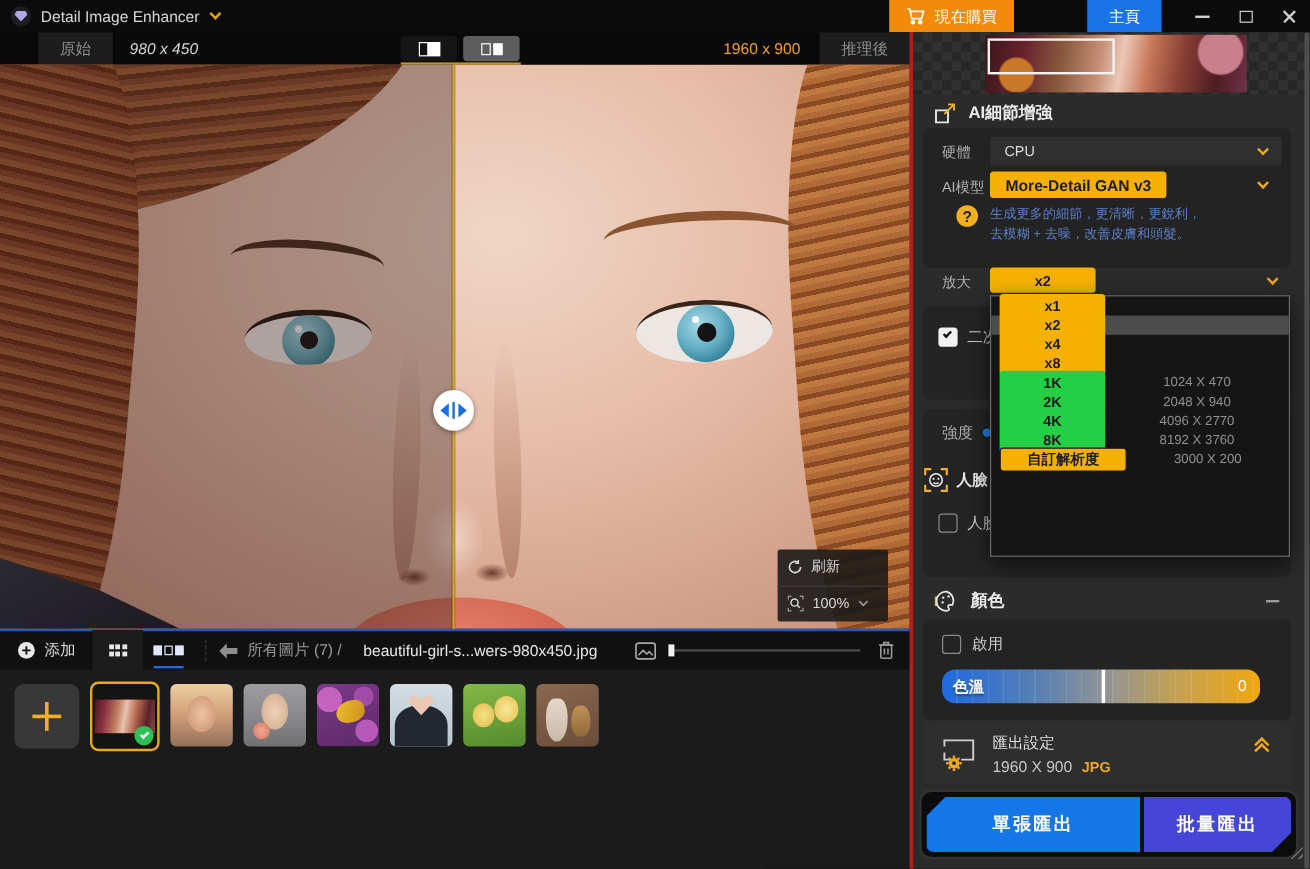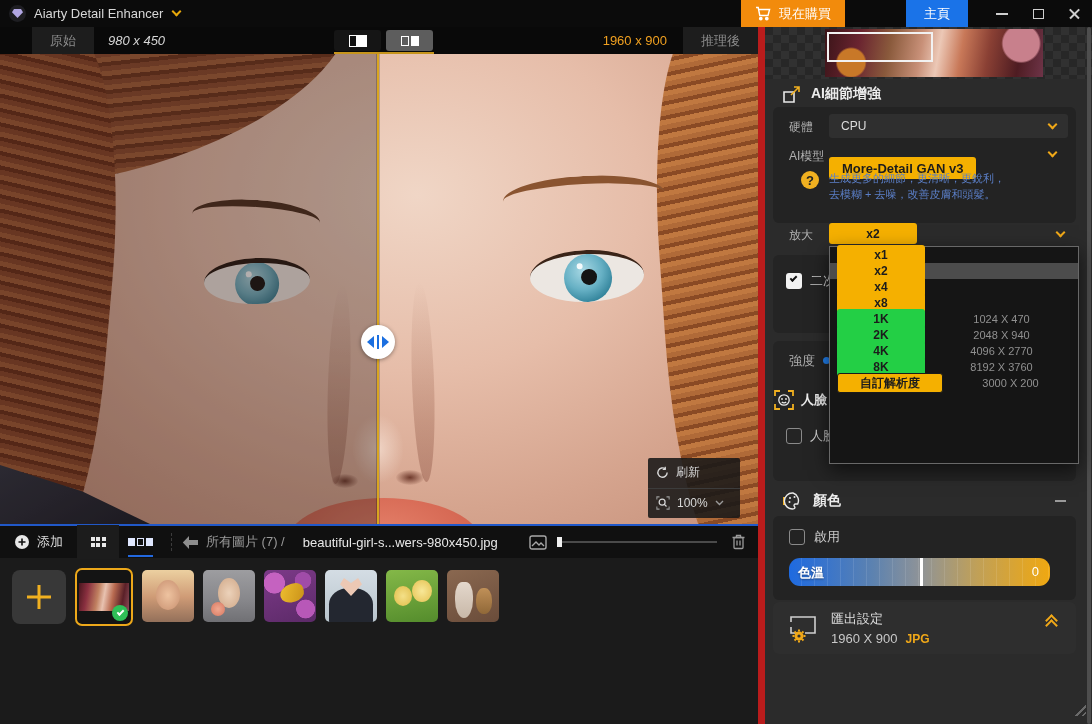--- a/index.html
+++ b/index.html
@@ -22,21 +22,21 @@
   .win-btns { position:absolute; right:0; top:0; height:27px; display:flex; }
   .win-btn { width:36px; height:27px; display:flex; align-items:center; justify-content:center; cursor:pointer; }
   .min-glyph { width:12px; height:2px; background:#cfcfcf; }
   .max-glyph { width:11px; height:10px; border:1.5px solid #cfcfcf; }
   .close-glyph { position:relative; width:13px; height:13px; }
   .close-glyph::before,.close-glyph::after { content:""; position:absolute; left:0; top:6px; width:13px; height:1.6px; background:#cfcfcf; }
   .close-glyph::before { transform:rotate(45deg); } .close-glyph::after { transform:rotate(-45deg); }
 
   .content { display:flex; height:697px; }
   .left-col { width:758px; display:flex; flex-direction:column; }
-  .right-col { position:relative; width:334px; background:#2b2b2b; border-left:7px solid #b91c1c; }
+  .right-col { position:relative; width:334px; background:#2b2b2b; border-left:3px solid #b91c1c; }
 
   
   .tabbar { position:relative; height:27px; background:#090909; display:flex; align-items:center; flex:0 0 27px; }
   .tab { height:27px; display:flex; align-items:center; padding:0 18px; background:#1d1d1d; color:#8d8d8d; font-size:13px; cursor:pointer; }
   .tab-orig { margin-left:32px; }
   .size-orig { color:#d6d6d6; font-size:13px; margin-left:14px;font-style:italic; }
   .size-enh { color:#f0a020; font-size:13px; margin-left:auto; margin-right:16px; }
   .toggle-group { position:absolute; left:334px; top:3px; display:flex; gap:5px; }
   .toggle-btn { width:47px; height:21px; border-radius:3px; display:flex; align-items:center; justify-content:center; cursor:pointer; }
   .toggle-btn.dark { background:#151515; }
@@ -185,21 +185,21 @@
   .p-detail { top:80px; height:116px; }
   .row-label { position:absolute; color:#b0b0b0; font-size:12px; }
   .select-box { position:absolute; height:24px; background:#2f2f2f; border-radius:3px; display:flex; align-items:center;
     padding:0 12px; color:#dcdcdc; font-size:12px; cursor:pointer; }
   .chev-y { position:absolute; width:7px; height:7px; border-right:2px solid #f0a818; border-bottom:2px solid #f0a818;
     transform:rotate(45deg); }
   .pill { display:inline-flex; align-items:center; justify-content:center; height:21px; border-radius:3px;
     font-size:12px; font-weight:bold; color:#1c1c1c; cursor:pointer; }
   .pill-y { background:#f5b000; }
   .pill-g { background:#23cf45; }
-  .model-pill { position:absolute; left:56px; top:36px; padding:0 13px; height:22px; font-size:13px;margin-top:14px; }
+  .model-pill { position:absolute; left:56px; top:36px; padding:0 13px; height:22px; font-size:13px; }
   .help-circle { position:absolute; left:28px; top:64px; width:18px; height:18px; border-radius:50%; background:#f0b020;
     color:#222; font-size:13px; font-weight:bold; display:flex; align-items:center; justify-content:center; cursor:pointer; }
   .desc { position:absolute; left:56px; color:#5b7fc8; font-size:11px; white-space:nowrap; }
 
   .scale-row { position:absolute; top:196px; left:0; width:100%; height:24px; }
   .scale-pill { position:absolute; left:64px; top:0; width:88px; }
 
   .part-item { position:absolute; display:flex; align-items:center; gap:8px; color:#cccccc; font-size:13px; }
   .cbx { width:16px; height:16px; border-radius:3px; flex:0 0 16px; cursor:pointer; }
   .cbx-on { background:#f2f2f2; position:relative; }
@@ -250,21 +250,21 @@
 </style>
 </head>
 <body>
 
 <div class="app">
 
   <div class="titlebar">
     <div class="logo-badge">
         <div class="logo-gem"></div>
       </div>
-    <div class="app-title">Aiarty Detail Enhancer</div>
+    <div class="app-title">Detail Image Enhancer</div>
     <div class="caret-down"></div>
     <div class="buy-btn">
       <svg width="16" height="15" viewBox="0 0 16 15" fill="none" stroke="#fff" stroke-width="1.4">
         <path d="M1 1.5h2.2l1.6 8h8.2l1.6-6H4"></path>
           <circle cx="5.8" cy="12.6" r="1.2" fill="#fff"></circle>
           <circle cx="11.8" cy="12.6" r="1.2" fill="#fff"></circle>
       </svg>
       <span>現在購買</span>
     </div>
     <div class="home-btn">
@@ -561,18 +561,22 @@
         <div class="exp-texts">
           <div class="exp-title">匯出設定</div>
           <div class="exp-size"><span>1960 X 900</span><span class="exp-fmt">JPG</span></div>
         </div>
         <div class="dbl-chev">
             <i></i>
             <i></i>
           </div>
       </div>
 
+      <div class="export-btns">
+        <div class="btn-single">單張匯出</div>
+        <div class="btn-batch">批量匯出</div>
+      </div>
       <div class="resize-grip"></div>
 
       <div class="side-scrollbar"></div>
     </div>
   </div>
 </div>
 
 </body></html>

